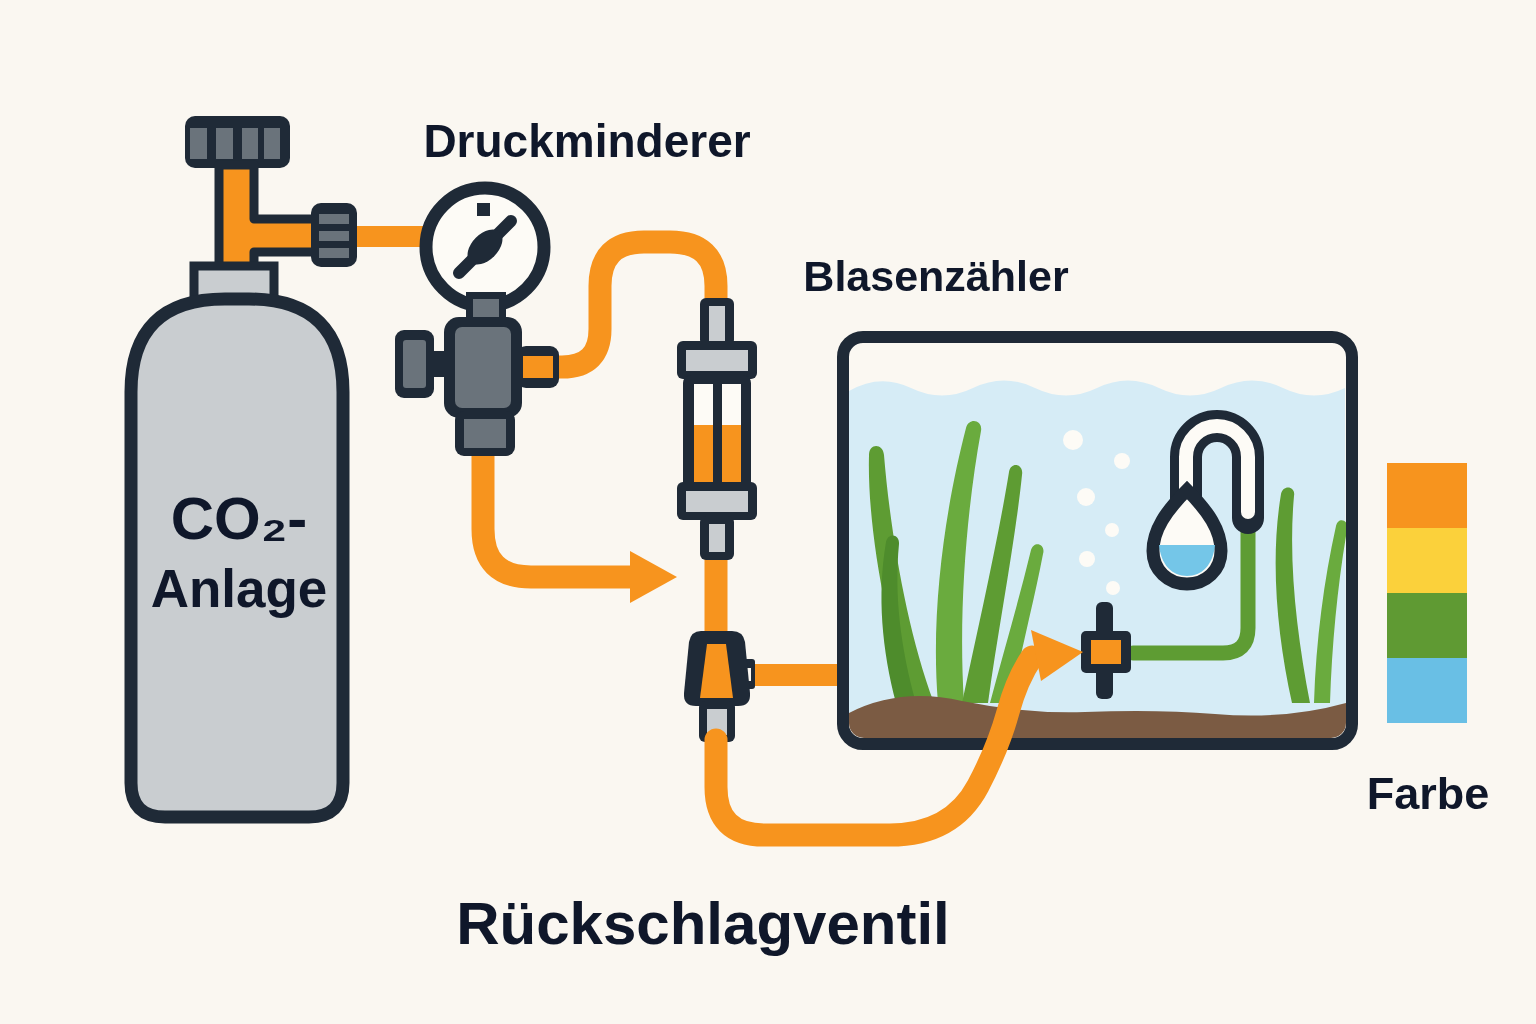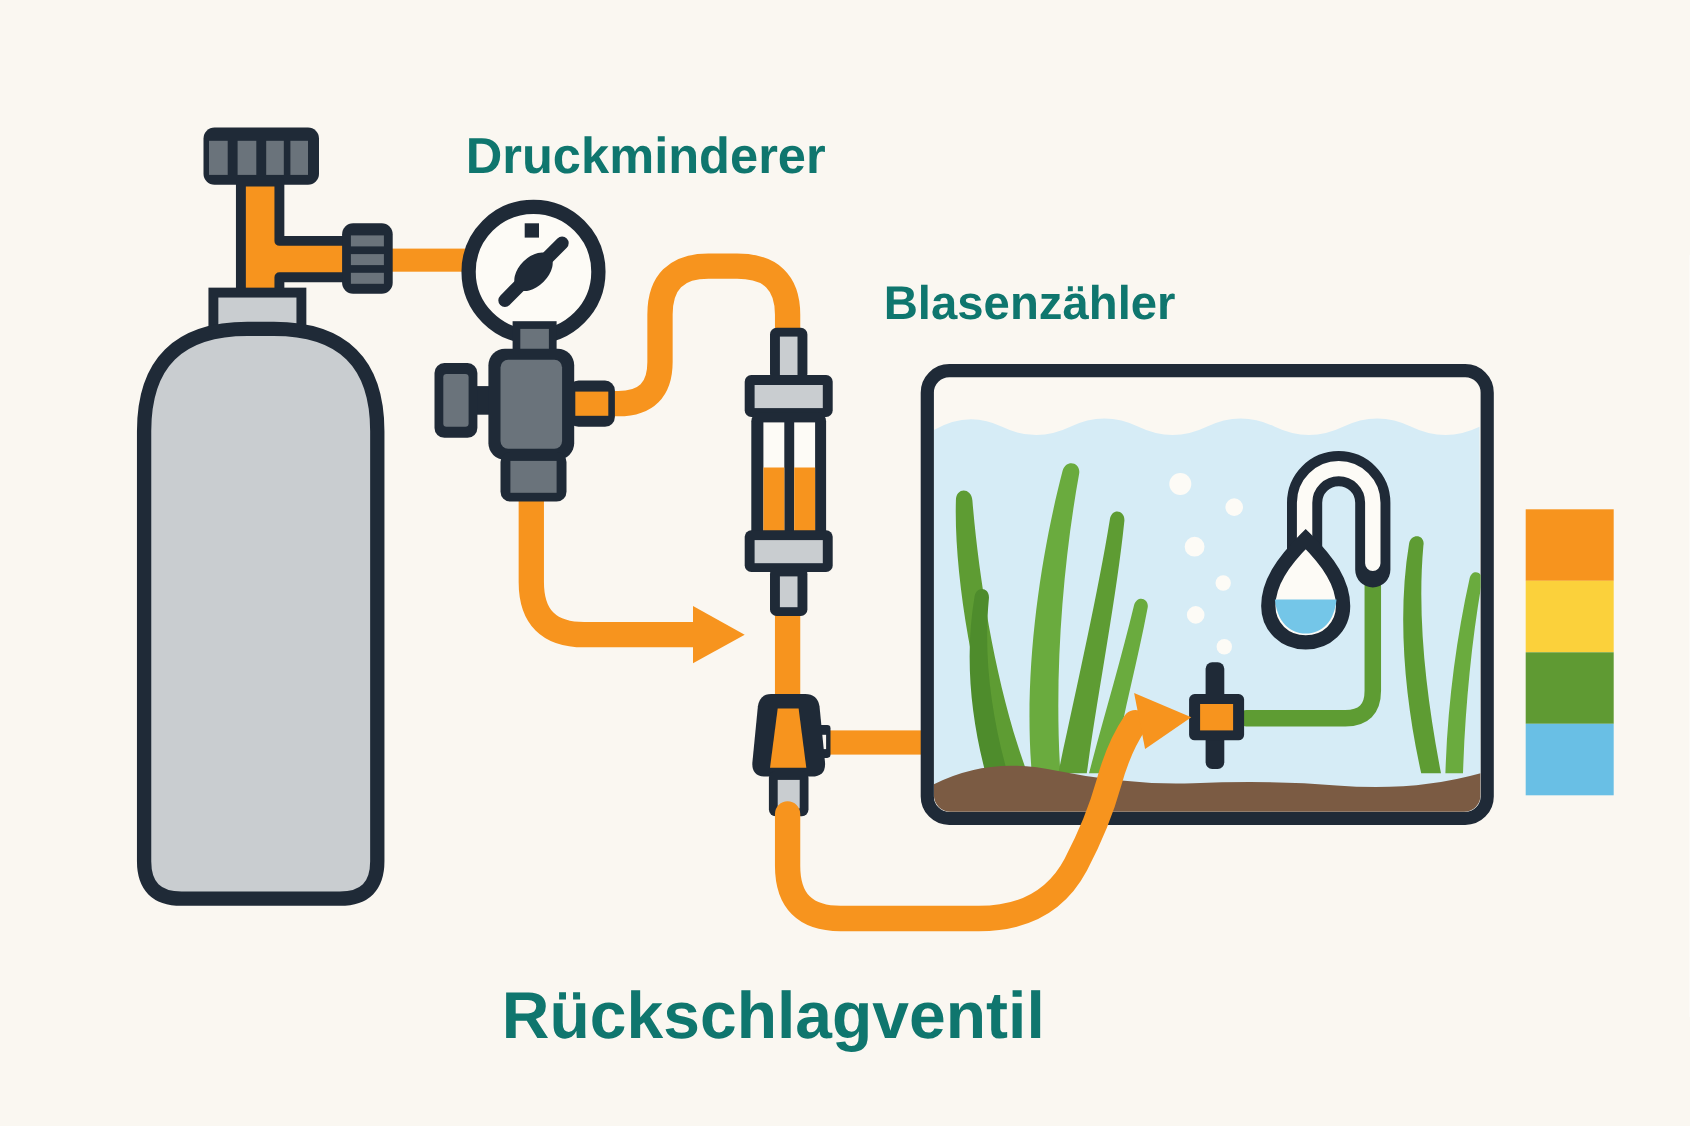--- a/index.html
+++ b/index.html
@@ -3,21 +3,21 @@
 <meta charset="utf-8">
 <style>
   html,body{margin:0;padding:0;}
   .stage{
     position:relative;width:1536px;height:1024px;overflow:hidden;
     background:#FAF7F1;font-family:"Liberation Sans",sans-serif;
   }
   .stage svg{position:absolute;left:0;top:0;}
   .lbl{
     position:absolute;transform:translateX(-50%);
-    font-weight:bold;color:#0f766e;white-space:nowrap;
+    font-weight:bold;color:#0f172a;white-space:nowrap;
   }
   .lbl-druck{left:587px;top:114px;font-size:46px;}
   .lbl-blasen{left:936px;top:252px;font-size:43px;}
   .lbl-co2{left:239px;top:851px;font-size:48px;}
   .lbl-rueck{left:703px;top:851px;font-size:60px;margin-top:38px;}
   .lbl-diff{left:1236px;top:768px;font-size:45px;}
   .lbl-farbe{left:1428px;top:768px;font-size:45px;}
   .lbl-bottle1{left:239px;top:484px;font-size:60px;}
   .lbl-bottle2{left:239px;top:558px;font-size:53px;}
 </style>
@@ -156,14 +156,17 @@
       <rect x="1387" y="463" width="80" height="65" fill="#F7941E"></rect>
       <rect x="1387" y="528" width="80" height="65" fill="#FBD13B"></rect>
       <rect x="1387" y="593" width="80" height="65" fill="#5F9A33"></rect>
       <rect x="1387" y="658" width="80" height="65" fill="#69BFE5"></rect>
     </g>
   </svg>
 
   <div class="lbl lbl-druck">Druckminderer</div>
   <div class="lbl lbl-blasen">Blasenzähler</div>
   <div class="lbl lbl-rueck">Rückschlagventil</div>
+  <div class="lbl lbl-farbe">Farbe</div>
+  <div class="lbl lbl-bottle1">CO₂-</div>
+  <div class="lbl lbl-bottle2">Anlage</div>
 
 </div>
 
 </body></html>

